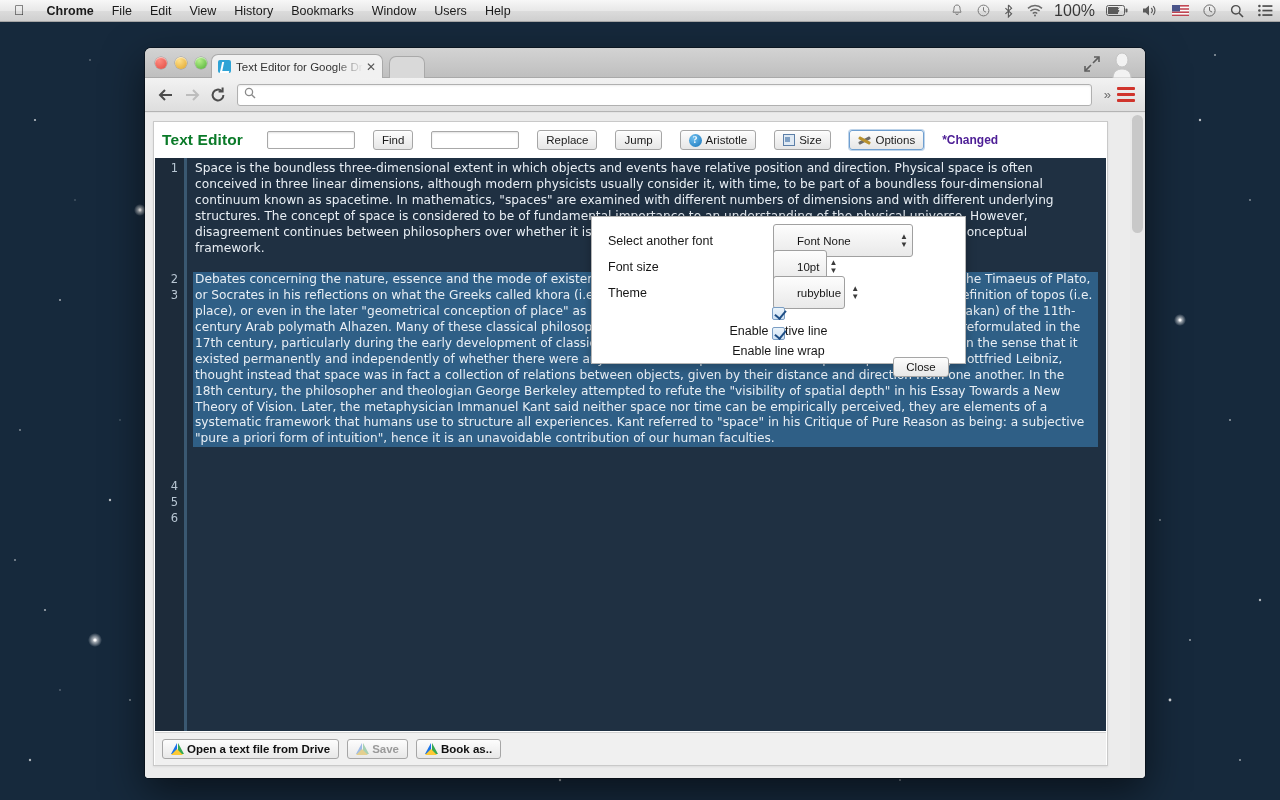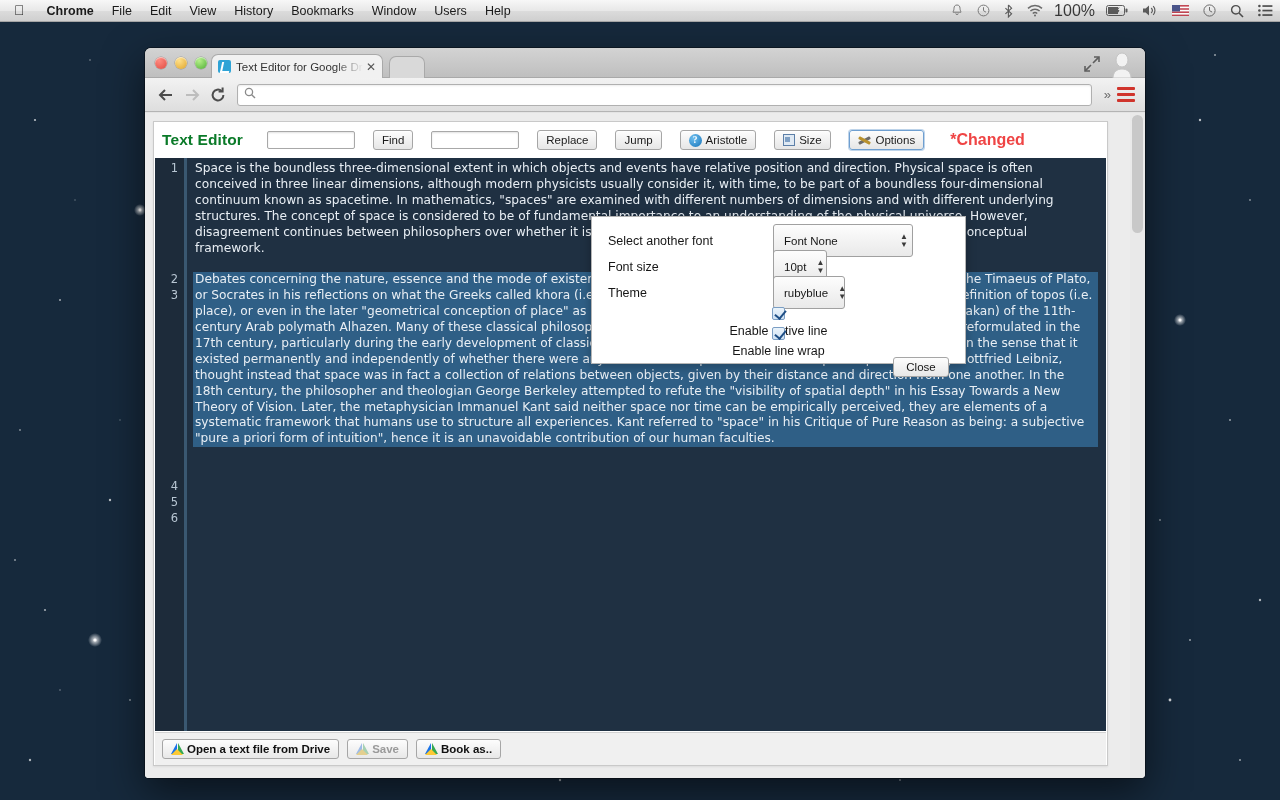--- a/index.html
+++ b/index.html
@@ -151,21 +151,21 @@
     background: radial-gradient(circle at 35% 30%, #6fc0f0, #1572b8);
     color:#fff; font-size:9.5px; font-weight:bold; display:flex; align-items:center; justify-content:center; font-family:"Liberation Serif",serif;}
   .ico-size { width:12px; height:12px; border:1.5px solid #5c7fa8; background:#dfe9f3; }
   .ico-size i { display:block; width:5px; height:5px; background:#7e9fc4; margin:2px 0 0 1px;}
   .ico-opt { width:14px; height:12px; position:relative; }
   .ico-opt::before, .ico-opt::after {
     content:""; position:absolute; width:13px; height:3px; border-radius:1px; top:5px; left:0;
   }
   .ico-opt::before { background:#6b6b6b; transform: rotate(-28deg); }
   .ico-opt::after { background:#b8912e; transform: rotate(28deg); }
-  #changed { color:#ef4444; font-size:16px; font-weight:bold; margin-left:8px; }
+  #changed { color:#4c1d95; font-size:12px; font-weight:bold; margin-left:0; }
 
   
   #editor {
     position:absolute; left:1px; right:1px; top:32px; bottom:34px;
     background:#1f3042;
     display:flex;
     font-family:"DejaVu Sans", sans-serif;
     font-size:12.2px; line-height:15.9px;
     overflow:hidden;
   }
@@ -208,21 +208,21 @@
     box-shadow: 0 3px 10px rgba(0,0,0,.28);
     z-index: 10;
     padding: 12px 16px 0 16px;
     font-size:12.5px; color:#161616;
   }
   .orow { display:flex; align-items:center; height:23px; margin-bottom:3px; }
   .olabel { width:165px; flex:none; }
   .sel {
     height:33px; border:1px solid #a0a0a0; border-radius:3px;
     background: linear-gradient(to bottom, #fdfdfd, #e9e9e9);
-    display:flex; align-items:center; padding: 0 4px 0 10px;
+    display:flex; align-items:center; padding: 0 4px 0 23px;
     font-size:11.5px; position:relative; gap:4px;
   }
   .sel .arrows { margin-left:auto; font-size:8px; line-height:8px; color:#3a3a3a; display:flex; flex-direction:column; padding-left:6px;}
   .sel.w-font { width:140px; }
   .sel.w-size { width:54px; }
   .sel.w-theme { width:72px; }
   .crow { display:flex; align-items:center; gap:4px; height:20px;flex-direction:column; }
   .cbox {
     width:13px; height:13px; border:1px solid #7b9ec4; border-radius:2px;
     background: linear-gradient(to bottom, #eaf3fb, #cfe2f3);

